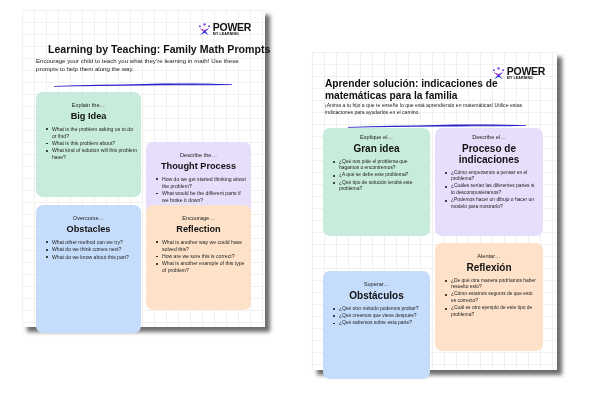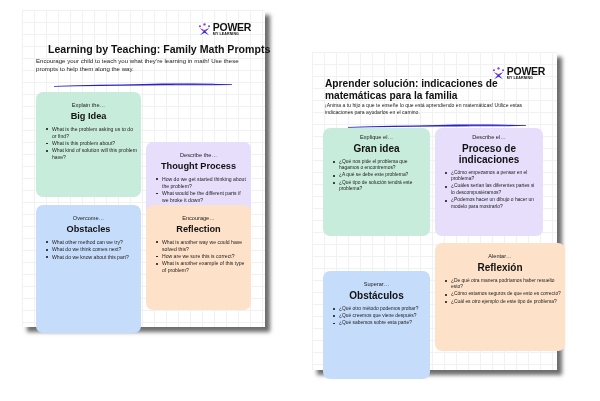--- a/index.html
+++ b/index.html
@@ -65,21 +65,21 @@
   #en-card-2 { left: 124px; top: 96px; width: 105px; height: 105px; margin-top: 36px; }
   #en-card-3 { left: 14px; top: 195px; width: 105px; height: 128px; }
   #en-card-4 { left: 124px; top: 195px; width: 105px; height: 105px; }
 
   #page-en .card .kicker { margin-top: 4px; }
 
   
   #es-card-1 { left: 11px; top: 76px; width: 107px; height: 108px; }
   #es-card-2 { left: 123px; top: 76px; width: 108px; height: 108px; }
   #es-card-3 { left: 11px; top: 191px; width: 107px; height: 108px; margin-top: 28px; }
-  #es-card-4 { left: 123px; top: 191px; width: 130px; height: 108px; }
+  #es-card-4 { left: 123px; top: 191px; width: 108px; height: 108px; }
 
   #page-es .card .heading { font-size: 10px; }
   #page-es .card li { font-size: 4.9px; }
   #es-card-3 .kicker, #es-card-4 .kicker { margin-top: 4px; }
 </style>
 </head>
 <body>
 
 <div class="page" id="page-en">
   <div class="logo">

